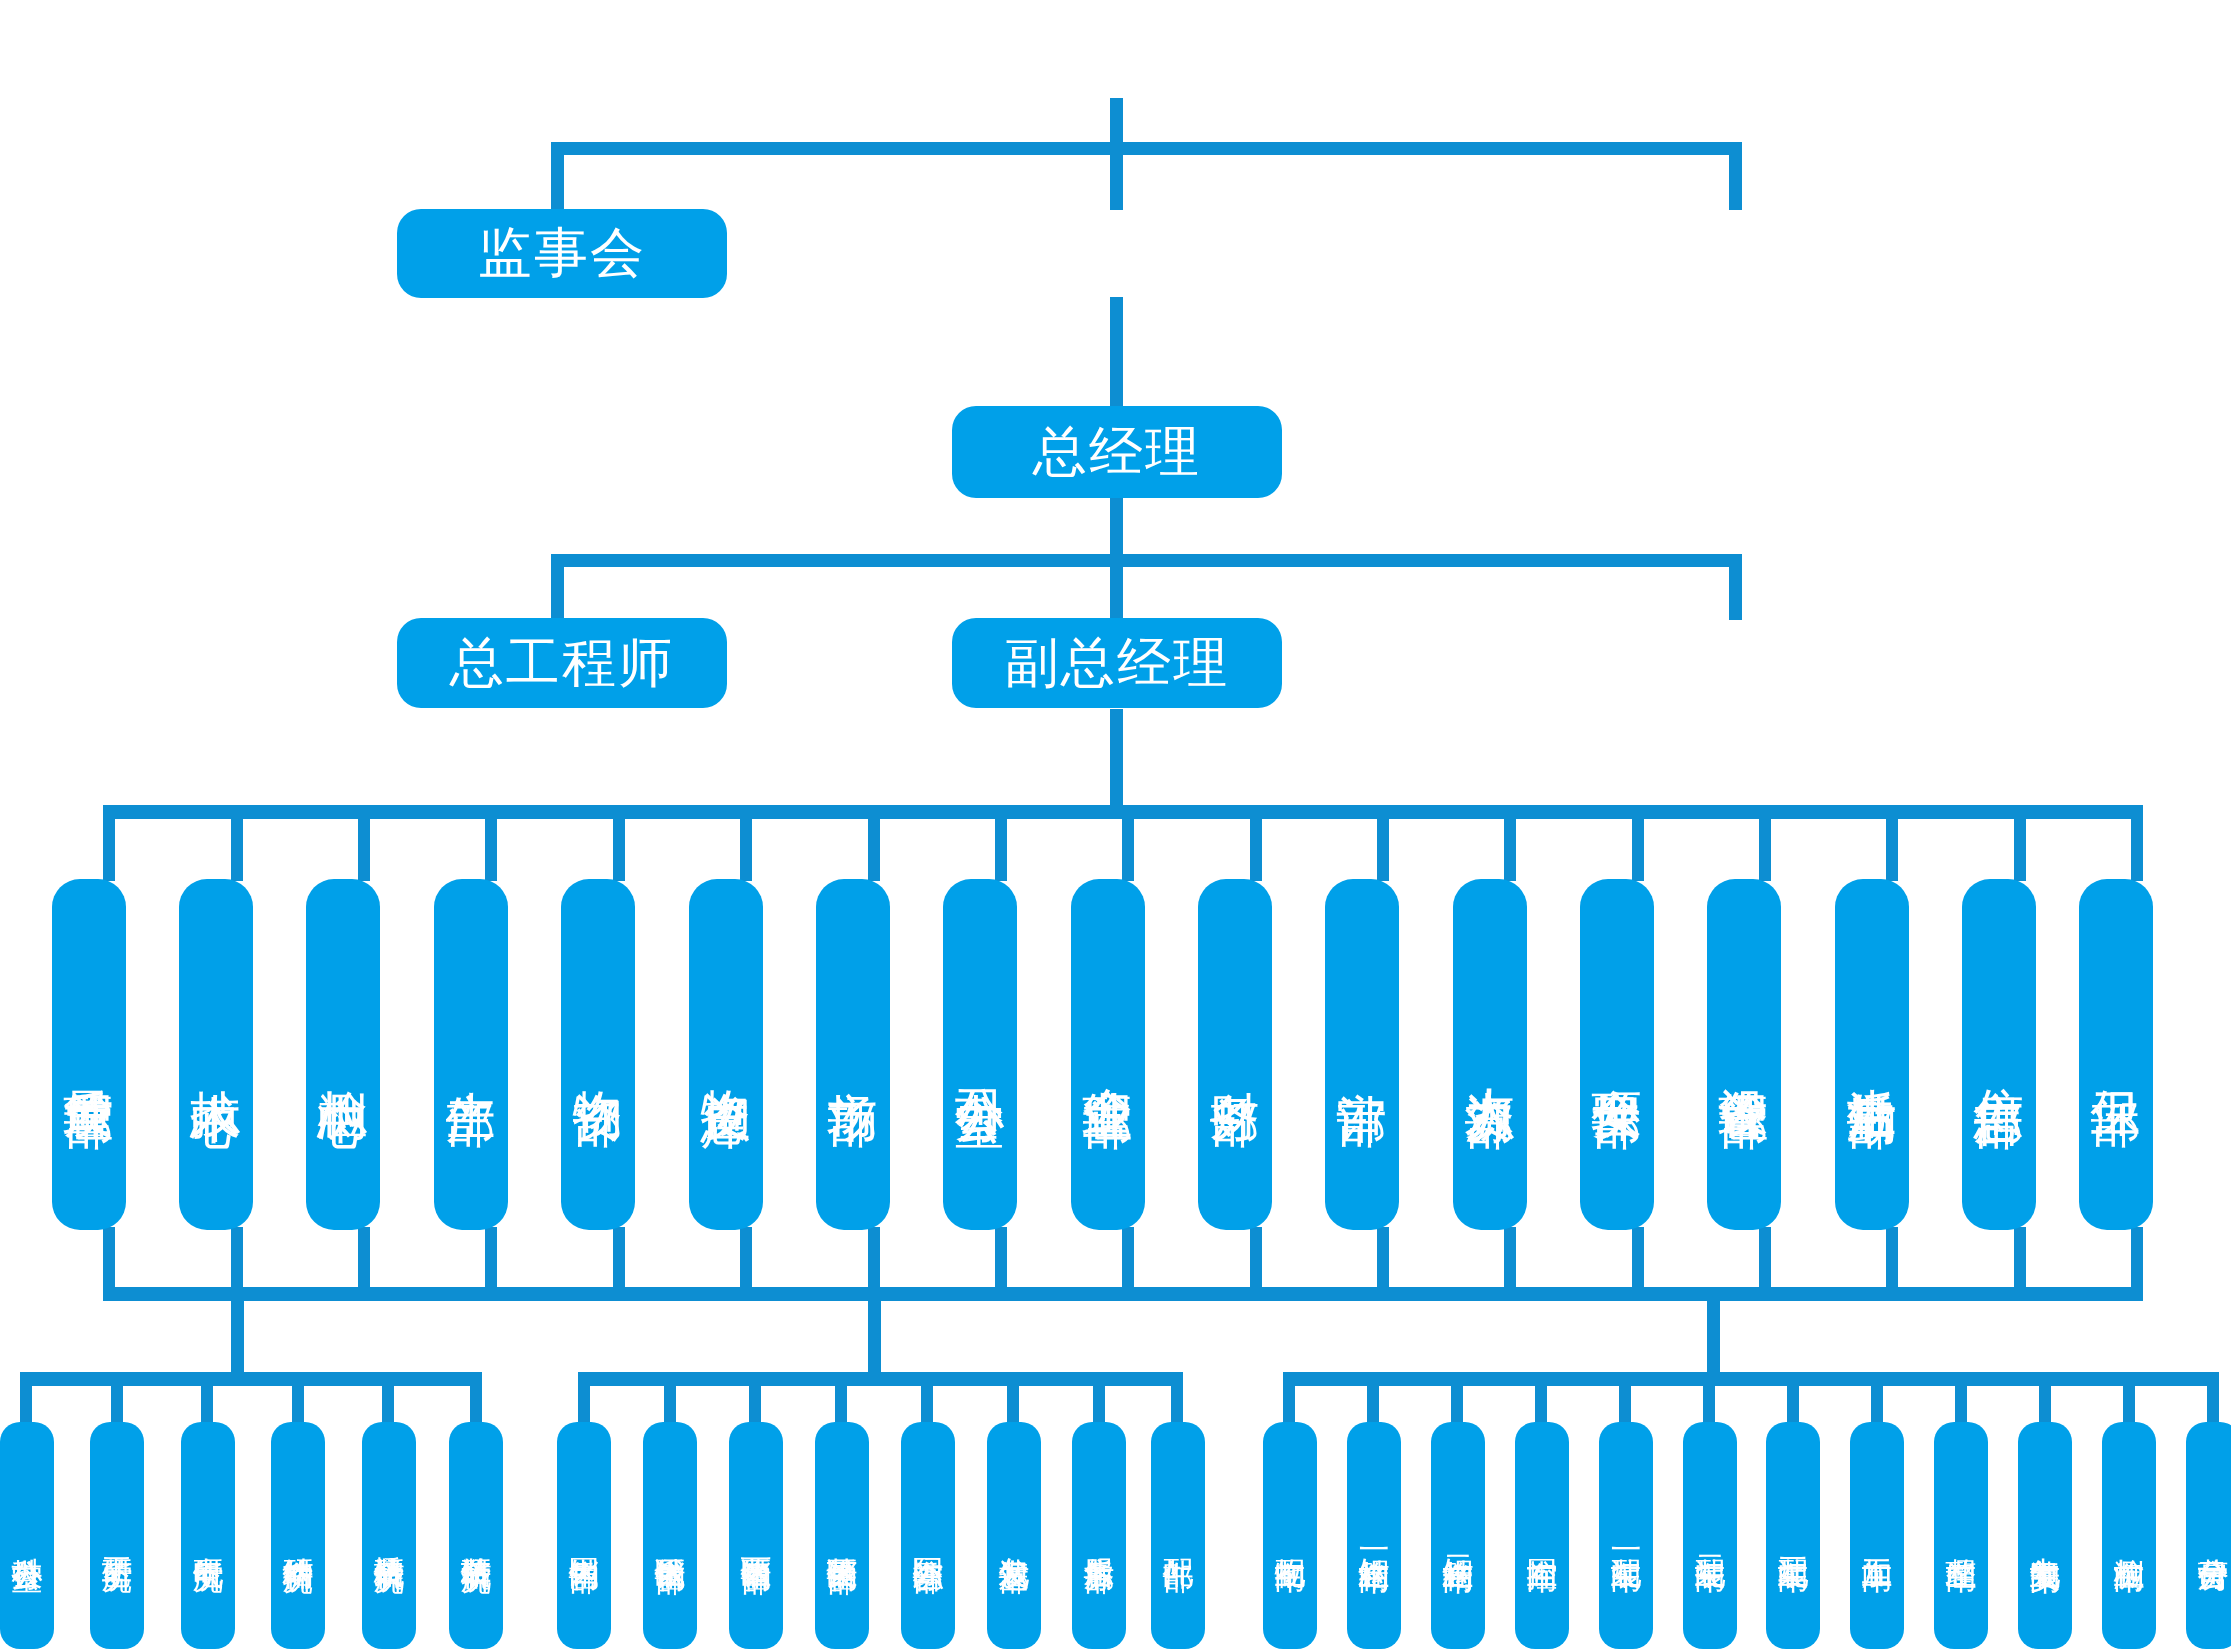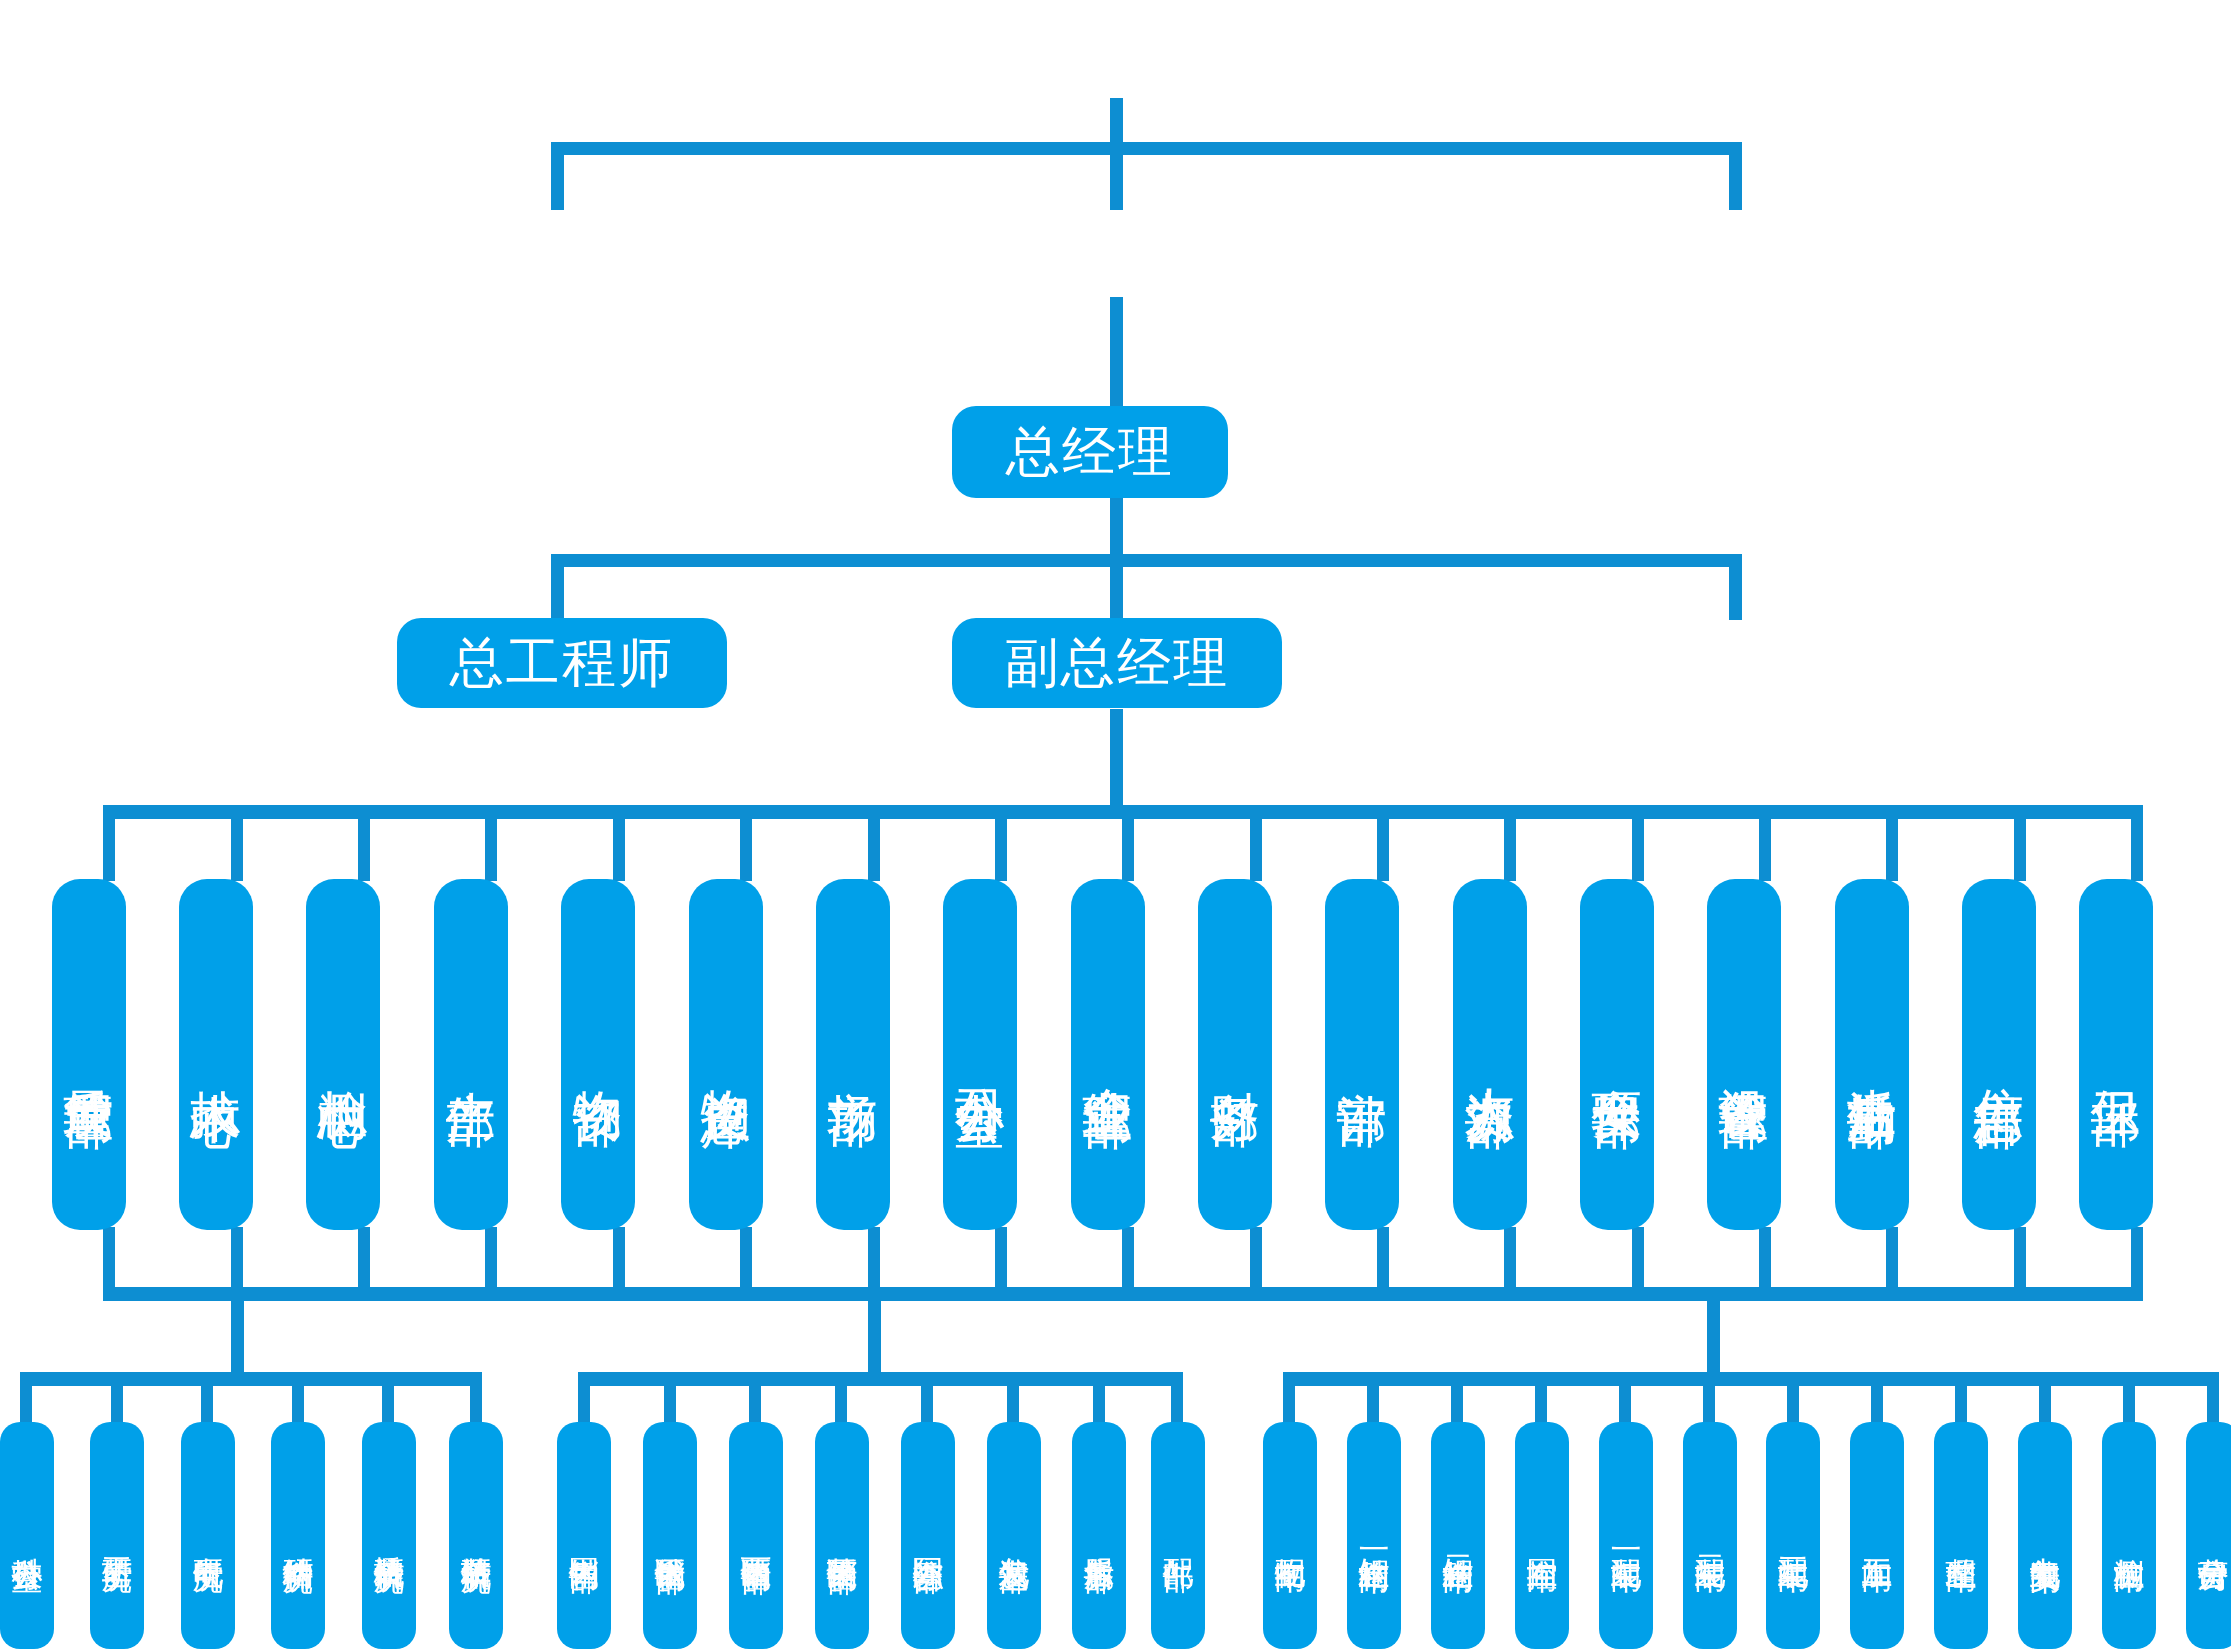--- a/index.html
+++ b/index.html
@@ -64,24 +64,25 @@
 
 
   <div class="conn" style="left:1110px; top:98px; width:13px; height:50px;"></div>
 
   <div class="conn" style="left:551px; top:142px; width:1191px; height:13px;"></div>
 
   <div class="conn" style="left:551px; top:142px; width:13px; height:68px;"></div>
   <div class="conn" style="left:1110px; top:142px; width:13px; height:68px;"></div>
   <div class="conn" style="left:1729px; top:142px; width:13px; height:68px;"></div>
 
+  <div class="node h" style="left:397px; top:209px; width:330px; height:89px;">监事会</div>
 
   <div class="conn" style="left:1110px; top:297px; width:13px; height:111px;"></div>
 
-  <div class="node h" style="left:952px; top:406px; width:276px; height:92px;">总经理</div>
+  <div class="node h" style="left:952px; top:406px; width:330px; height:92px;">总经理</div>
 
   <div class="conn" style="left:1110px; top:498px; width:13px; height:61px;"></div>
   <div class="conn" style="left:551px; top:554px; width:1191px; height:13px;"></div>
   <div class="conn" style="left:551px; top:554px; width:13px; height:66px;"></div>
   <div class="conn" style="left:1110px; top:554px; width:13px; height:66px;"></div>
   <div class="conn" style="left:1729px; top:554px; width:13px; height:66px;"></div>
 
   <div class="node h" style="left:952px; top:618px; width:330px; height:90px;">副总经理</div>
   <div class="node h" style="left:397px; top:618px; width:330px; height:90px;">总工程师</div>
 

